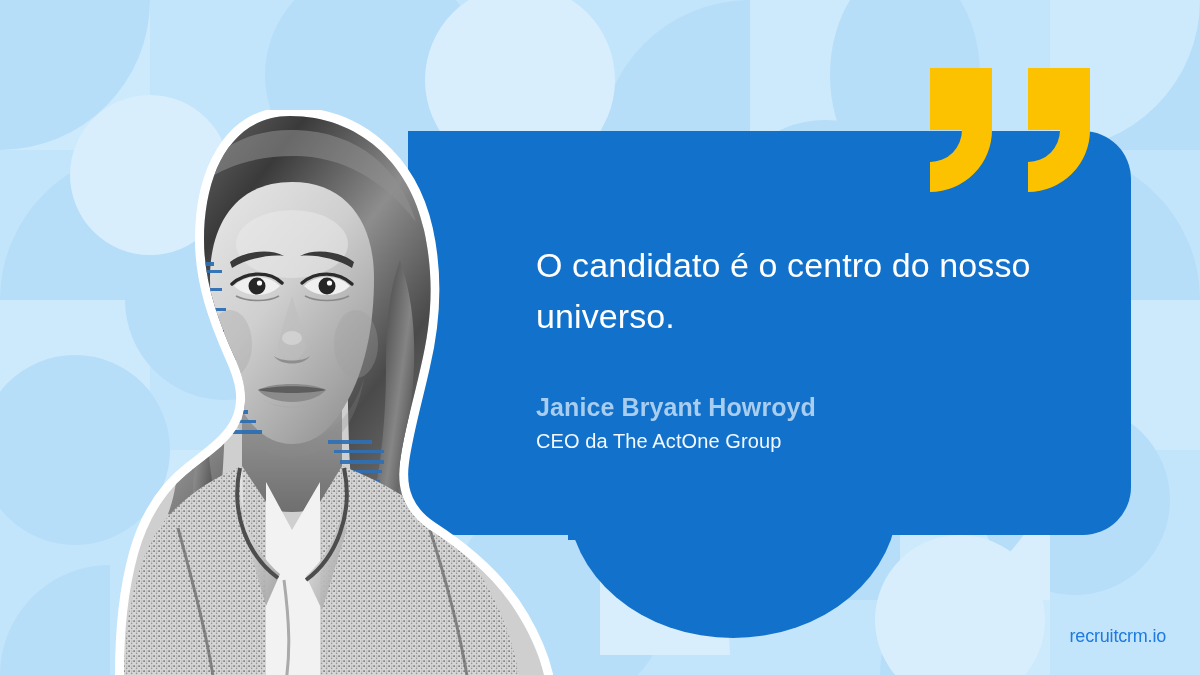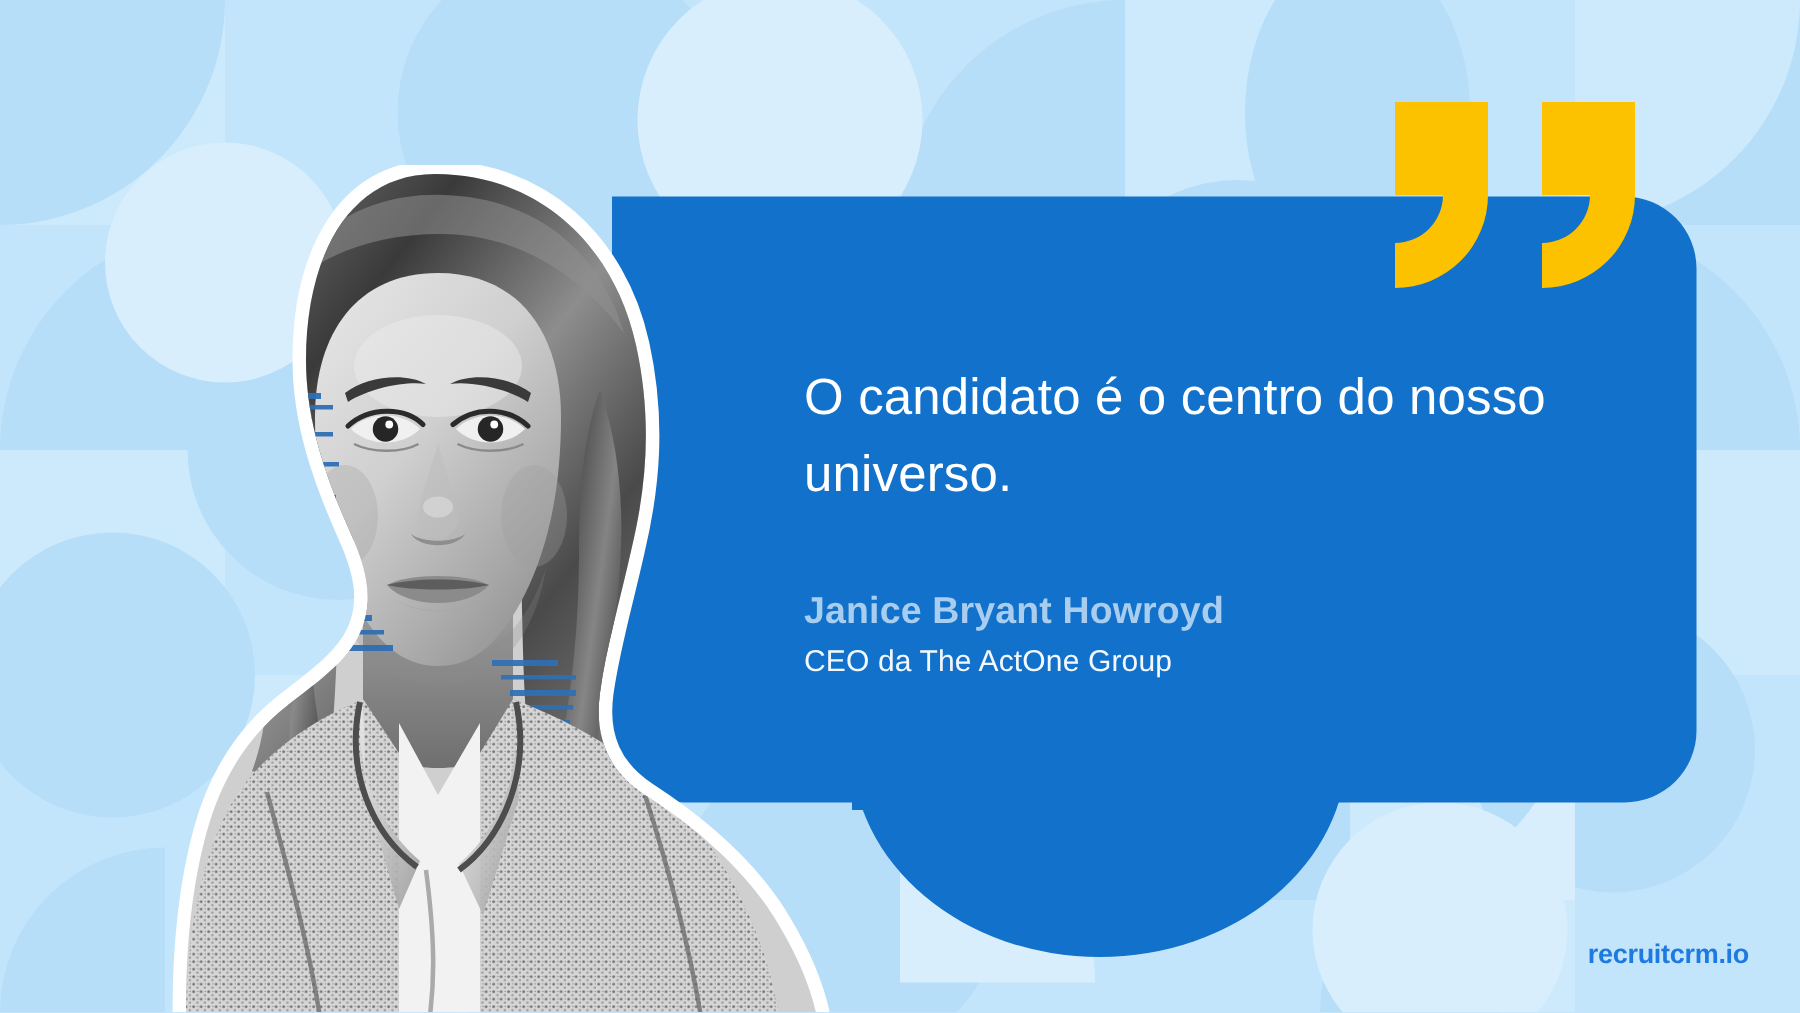--- a/index.html
+++ b/index.html
@@ -117,21 +117,21 @@
   }
   #portrait-svg { display:block; width:530px; height:565px; }
 
   
   #brand-logo {
     position:absolute;
     right:34px;
     bottom:28px;
     color:#1e7ae0;
     font-size:18px;
-    font-weight:bold;
+    font-weight:normal;
     letter-spacing:-0.2px;
   }
 </style>
 </head>
 <body>
 
 <div id="stage">
 
   <svg id="bg-pattern" viewBox="0 0 1200 675" preserveAspectRatio="none" aria-hidden="true">
     <rect x="0" y="0" width="1200" height="675" fill="#c2e5fb"></rect>

